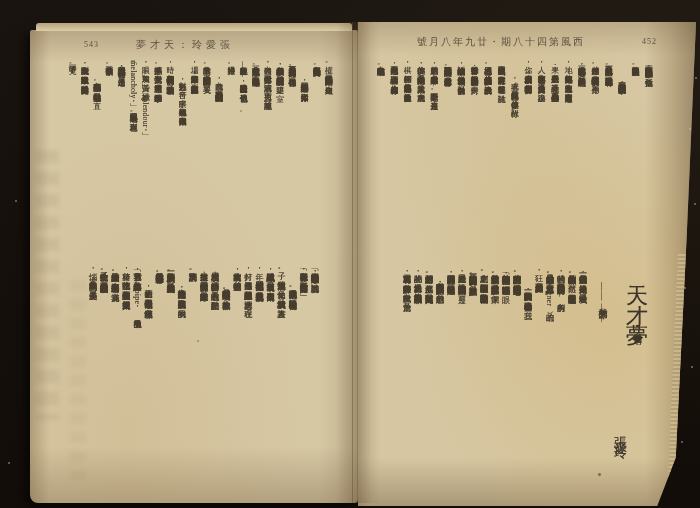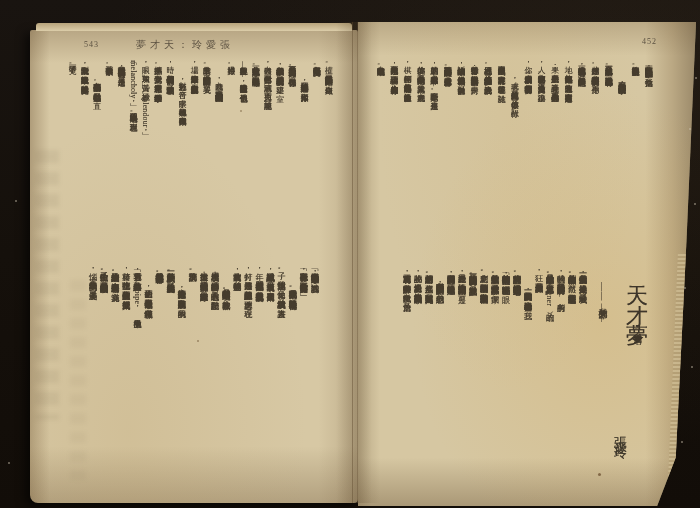--- a/index.html
+++ b/index.html
@@ -131,20 +131,21 @@
         <div class="col">了生命的歡悅。可是我一天不能克服這種咬嚙性的小煩</div>
         <div class="col">惱，生命是一襲華美的袍，爬滿了蚤子。</div>
       </div>
     <div class="spot spot-b"></div>
     <div class="spot spot-c"></div>
   </div>
 
   <div class="page right-page">
     <div class="edge-stack"></div>
     <span class="pagenum rp-num">452</span>
+    <div class="running-head rtl rp-head">西風第四十八期・廿九年八月號</div>
     <div class="register rp-upper">
         <div class="col">你的聰明而豐富的想像一定勝過我的禿筆多多，我怕徵文</div>
         <div class="col">的字數早已不容許我饒舌了。</div>
         <div class="col">　　我不知道我為甚麼要對你說這樣一個不愉快的故事，</div>
         <div class="col">而且這是我的第一篇小說。我虔誠地希望你讀後不要有一</div>
         <div class="col">些感傷才好。尤其別把這辛酸味影響了你的晚餐。你不用</div>
         <div class="col">擔心我有如此的一個不速之客，你的頂好的朋友決不在此</div>
         <div class="col">地，他們都飄散在天涯，有的遠奔塞北，為國家盡有效之</div>
         <div class="col">果；有的胼手胝足，謀升斗之粘。你更不必擔心你的夫</div>
         <div class="col">人，你們之間沒有祕密。這不過是一篇徵文，一篇小說，</div>

